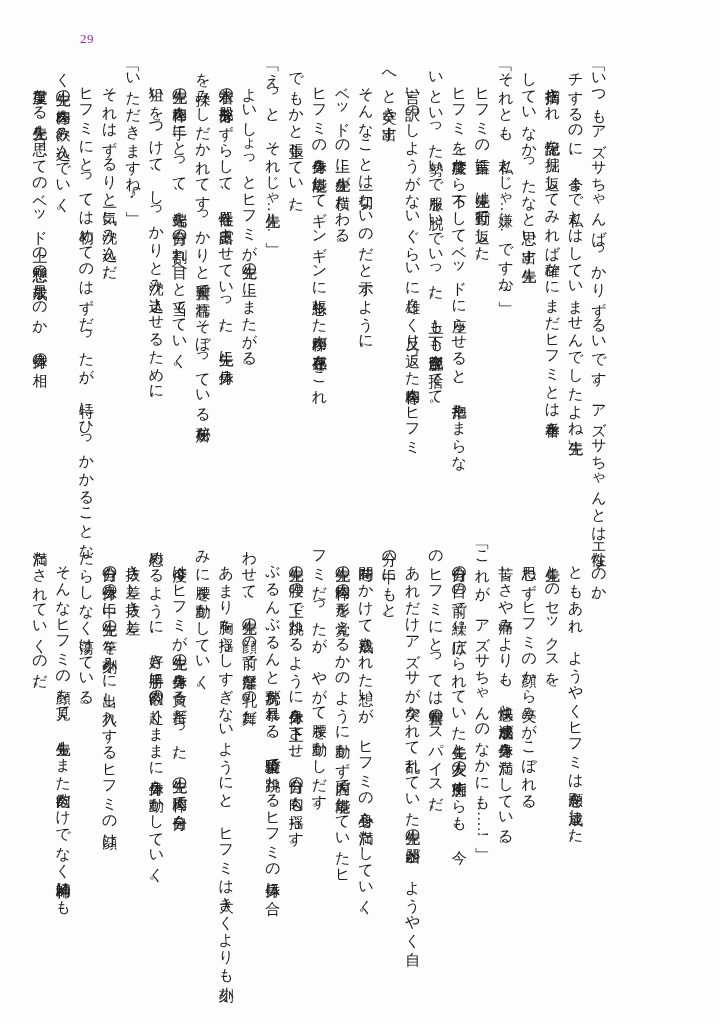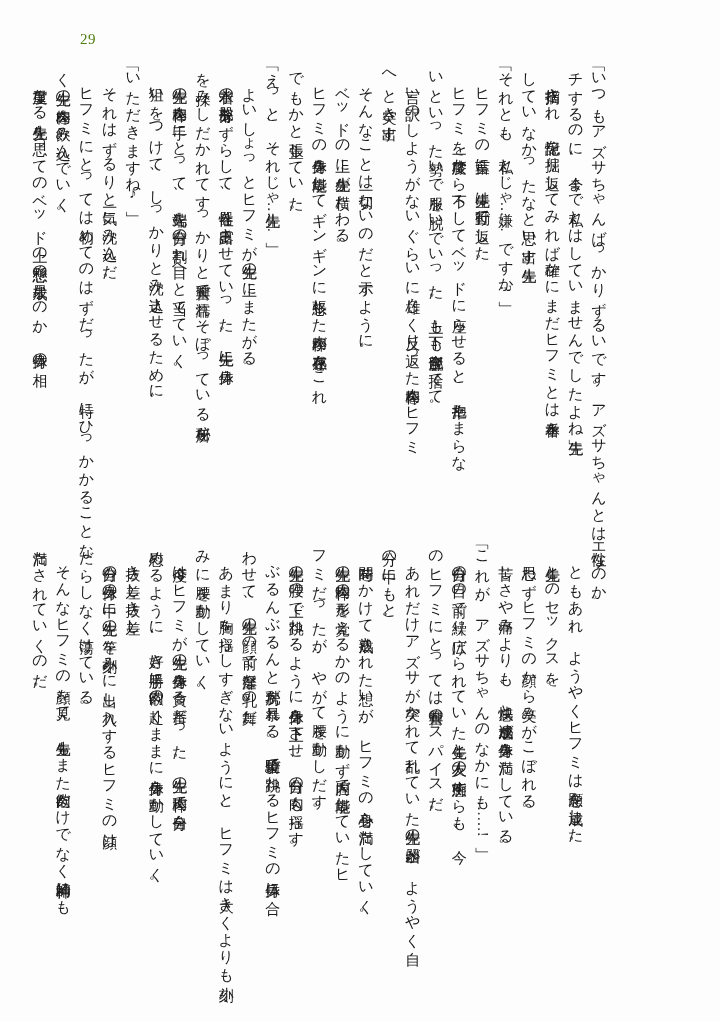--- a/index.html
+++ b/index.html
@@ -17,23 +17,23 @@
     width: 720px;
     height: 1022px;
     background: #fdfdfd;
     overflow: hidden;
     color: #1b1b1b;
   }
   .page-number {
     position: absolute;
     left: 80px;
     top: 31px;
-    font-size: 15px;
+    font-size: 13px;
     letter-spacing: 0.5px;
-    color: #4d7c0f;
+    color: #a21caf;
   }
   .text-block {
     position: absolute;
     right: 110px;
     height: 466px;
     writing-mode: vertical-rl;
     text-orientation: mixed;
     font-size: 15px;
     line-height: 23.3px;
     letter-spacing: 0.4px;

